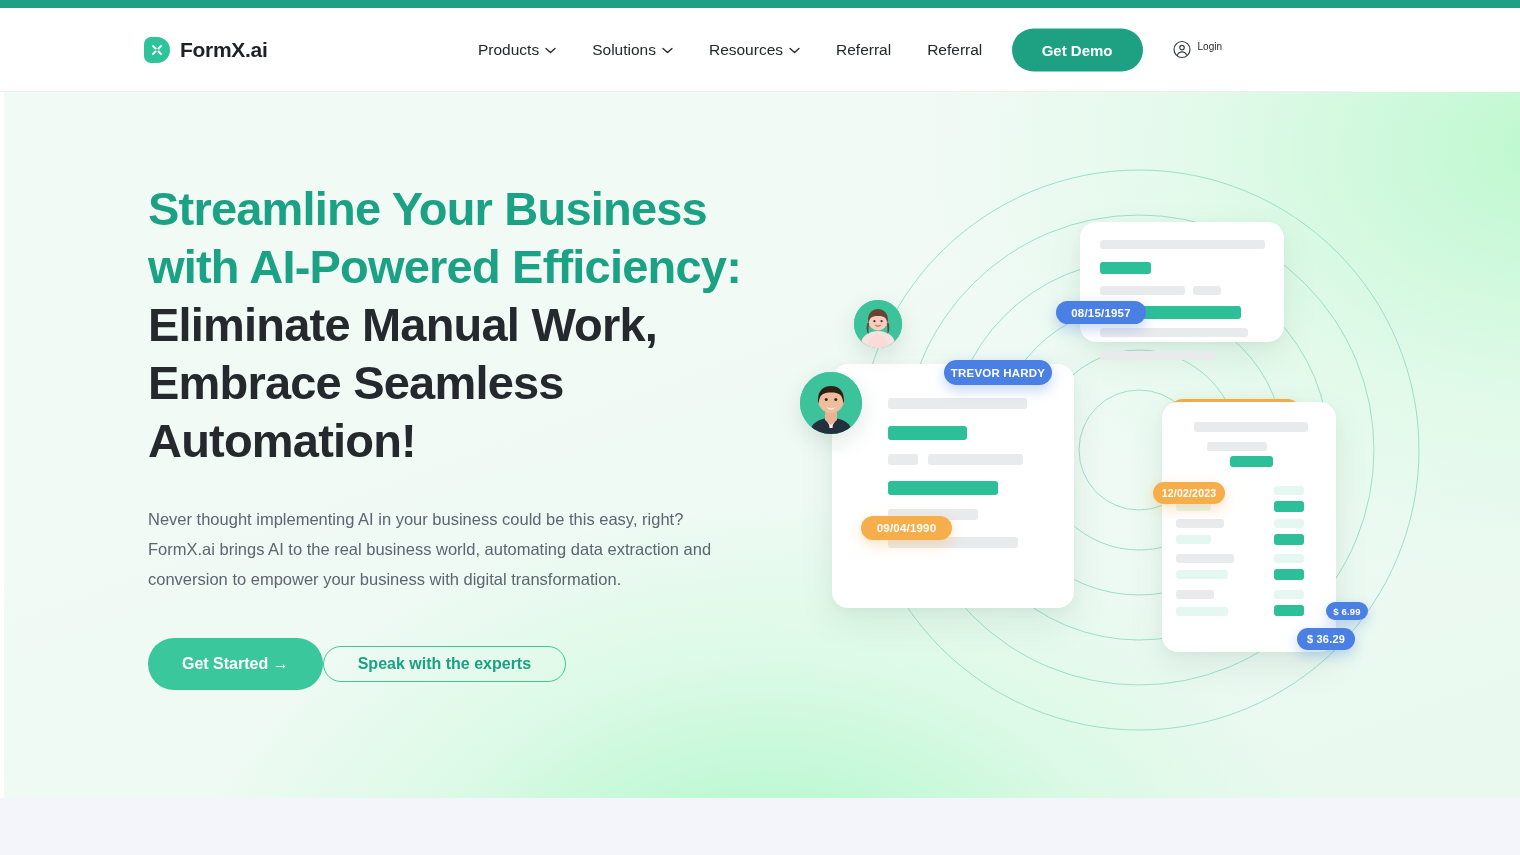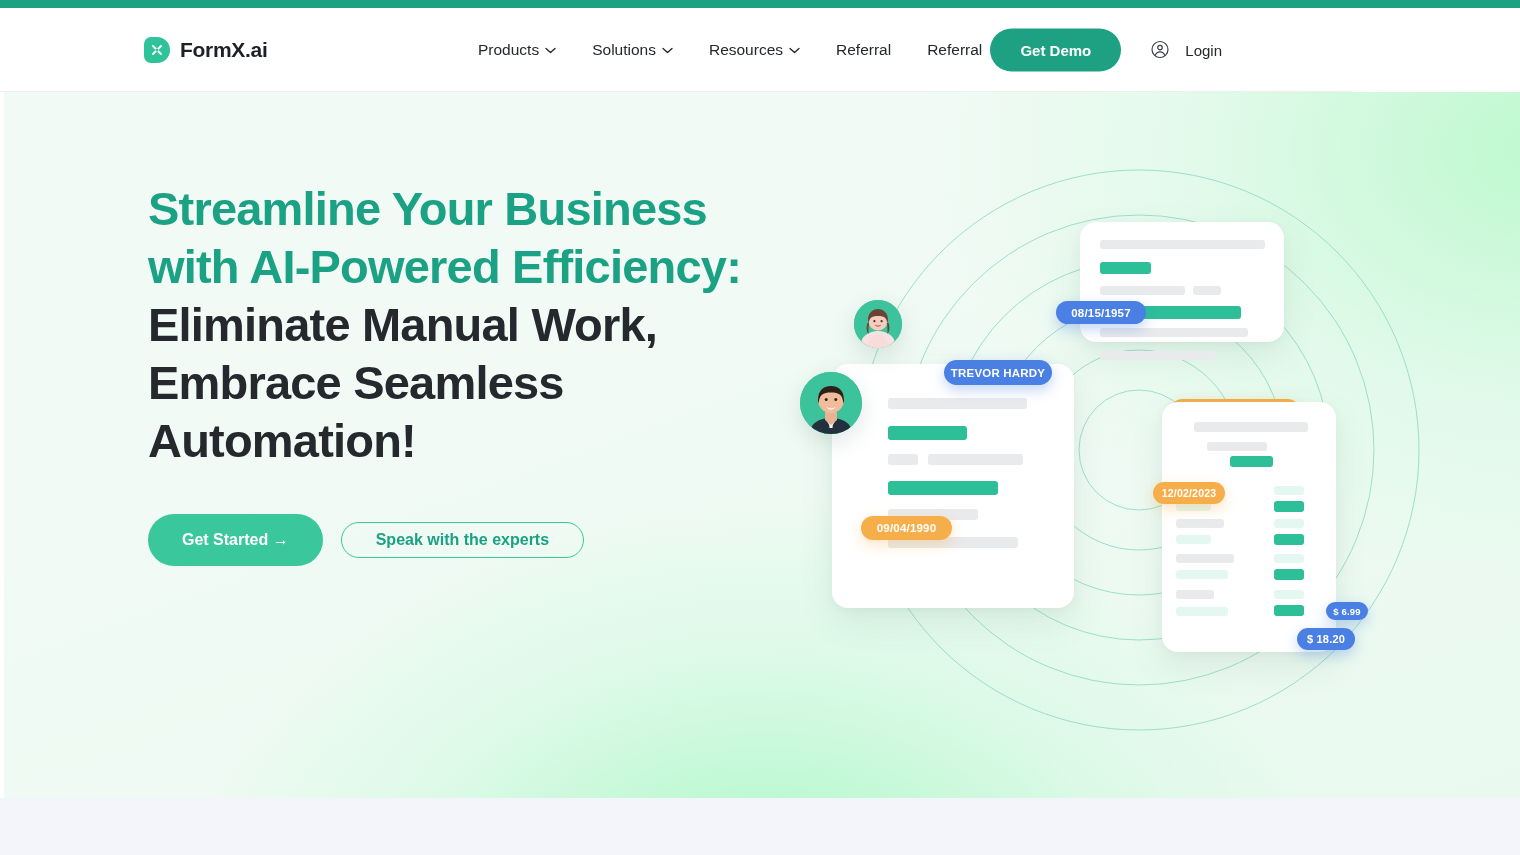--- a/index.html
+++ b/index.html
@@ -65,22 +65,22 @@
     display: flex; align-items: center; gap: 30px;
   }
   .btn-demo {
     background: #1ea183; color: #fff;
     font-size: 15px; font-weight: 600;
     padding: 13px 30px; border: none; border-radius: 999px;
     cursor: pointer; white-space: nowrap;
     font-family: inherit;
   }
   .login {
-    display: flex; align-items: center; gap: 16px;
-    font-size: 15px; color: #24272c; cursor: pointer;
+    display: flex; gap: 7px;
+    font-size: 10px; color: #24272c; cursor: pointer;
     white-space: nowrap;
   }
   .login svg { display: block; flex: none; }
 
   
   .hero {
     position: absolute; top: 92px; left: 4px;
     width: 1520px; height: 706px;
     overflow: hidden;
     background:
@@ -105,21 +105,21 @@
     color: #25282d;
   }
   .hl-green { color: #1ba183; }
   p.sub {
     margin-top: 34px;
     font-size: 16.5px; line-height: 30px;
     color: #5d6570; max-width: 585px;
   }
   .cta-row {
     margin-top: 44px;
-    display: flex; align-items: center; gap: 18px;
+    display: flex; align-items: center; 
   }
   .btn-primary {
     background: #3ac79c; color: #ffffff;
     font-size: 16px; font-weight: 600;
     border: none; border-radius: 999px;
     padding: 17px 34px; cursor: pointer;
     white-space: nowrap; font-family: inherit;
   }
   .btn-ghost {
     background: transparent; color: #1ba183;
@@ -223,20 +223,21 @@
       </svg>
       <span>Login</span>
     </div>
   </div>
 </header>
 
 <section class="hero">
 
   <div class="hero-copy">
     <h1 class="headline"><span class="hl-green">Streamline Your Business with AI-Powered Efficiency:</span><span> Eliminate Manual Work, Embrace Seamless Automation!</span></h1>
+    <p class="sub">Never thought implementing AI in your business could be this easy, right? FormX.ai brings AI to the real business world, automating data extraction and conversion to empower your business with digital transformation.</p>
     <div class="cta-row">
       <button class="btn-primary">Get Started →</button>
       <button class="btn-ghost">Speak with the experts</button>
     </div>
   </div>
 
   <div class="art">
 
     <svg class="rings" width="760" height="706" viewBox="0 0 760 706">
       <g fill="none" stroke="#8fd9c4" stroke-width="1" opacity="0.85">
@@ -337,19 +338,19 @@
       <div class="bar t" style="left:112px; top:203px; width:30px; height:11px;"></div>
     </div>
 
     <div class="badge badge-orange" style="left:389px; top:390px; width:72px; height:22px; font-size:10.5px;">
       <span>12/02/2023</span>
     </div>
     <div class="badge badge-blue" style="left:562px; top:510px; width:42px; height:18px; font-size:9.5px;">
       <span>$ 6.99</span>
     </div>
     <div class="badge badge-blue" style="left:533px; top:536px; width:58px; height:22px; font-size:11px;">
-      <span>$ 18.20</span>
+      <span>$ 36.29</span>
     </div>
 
   </div>
 </section>
 
 <div class="hero-below"></div>
 
 </body></html>

